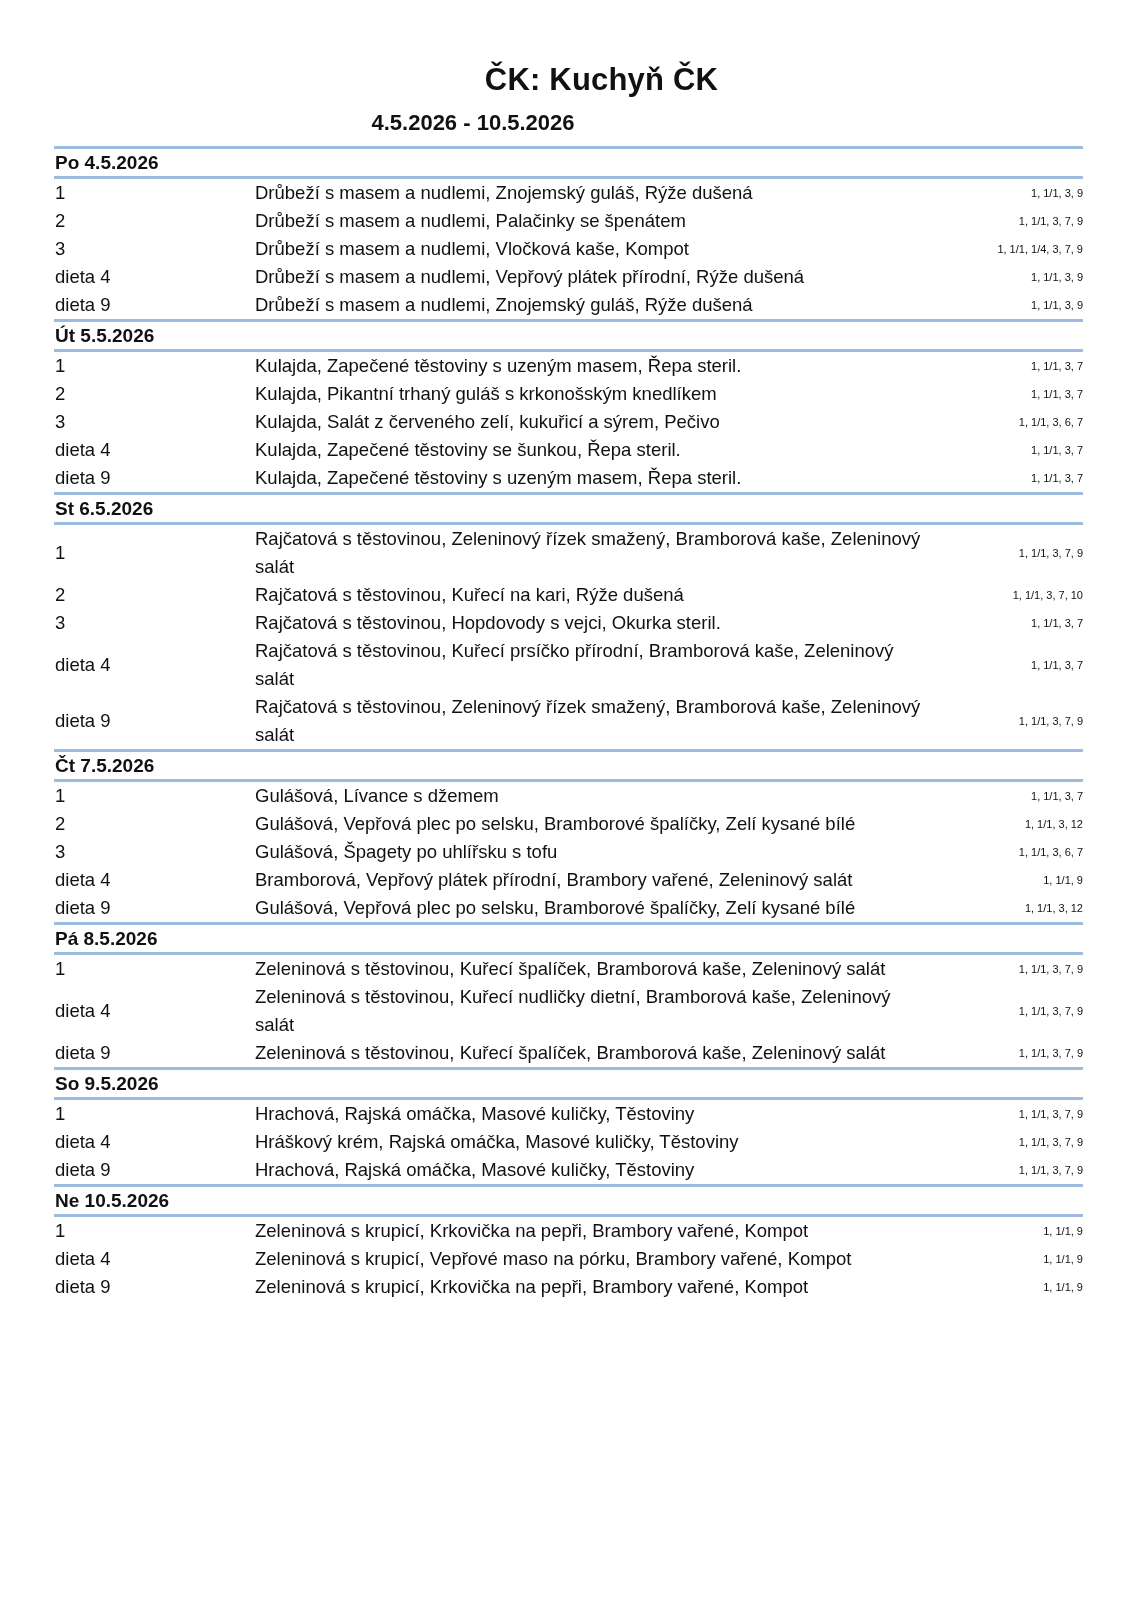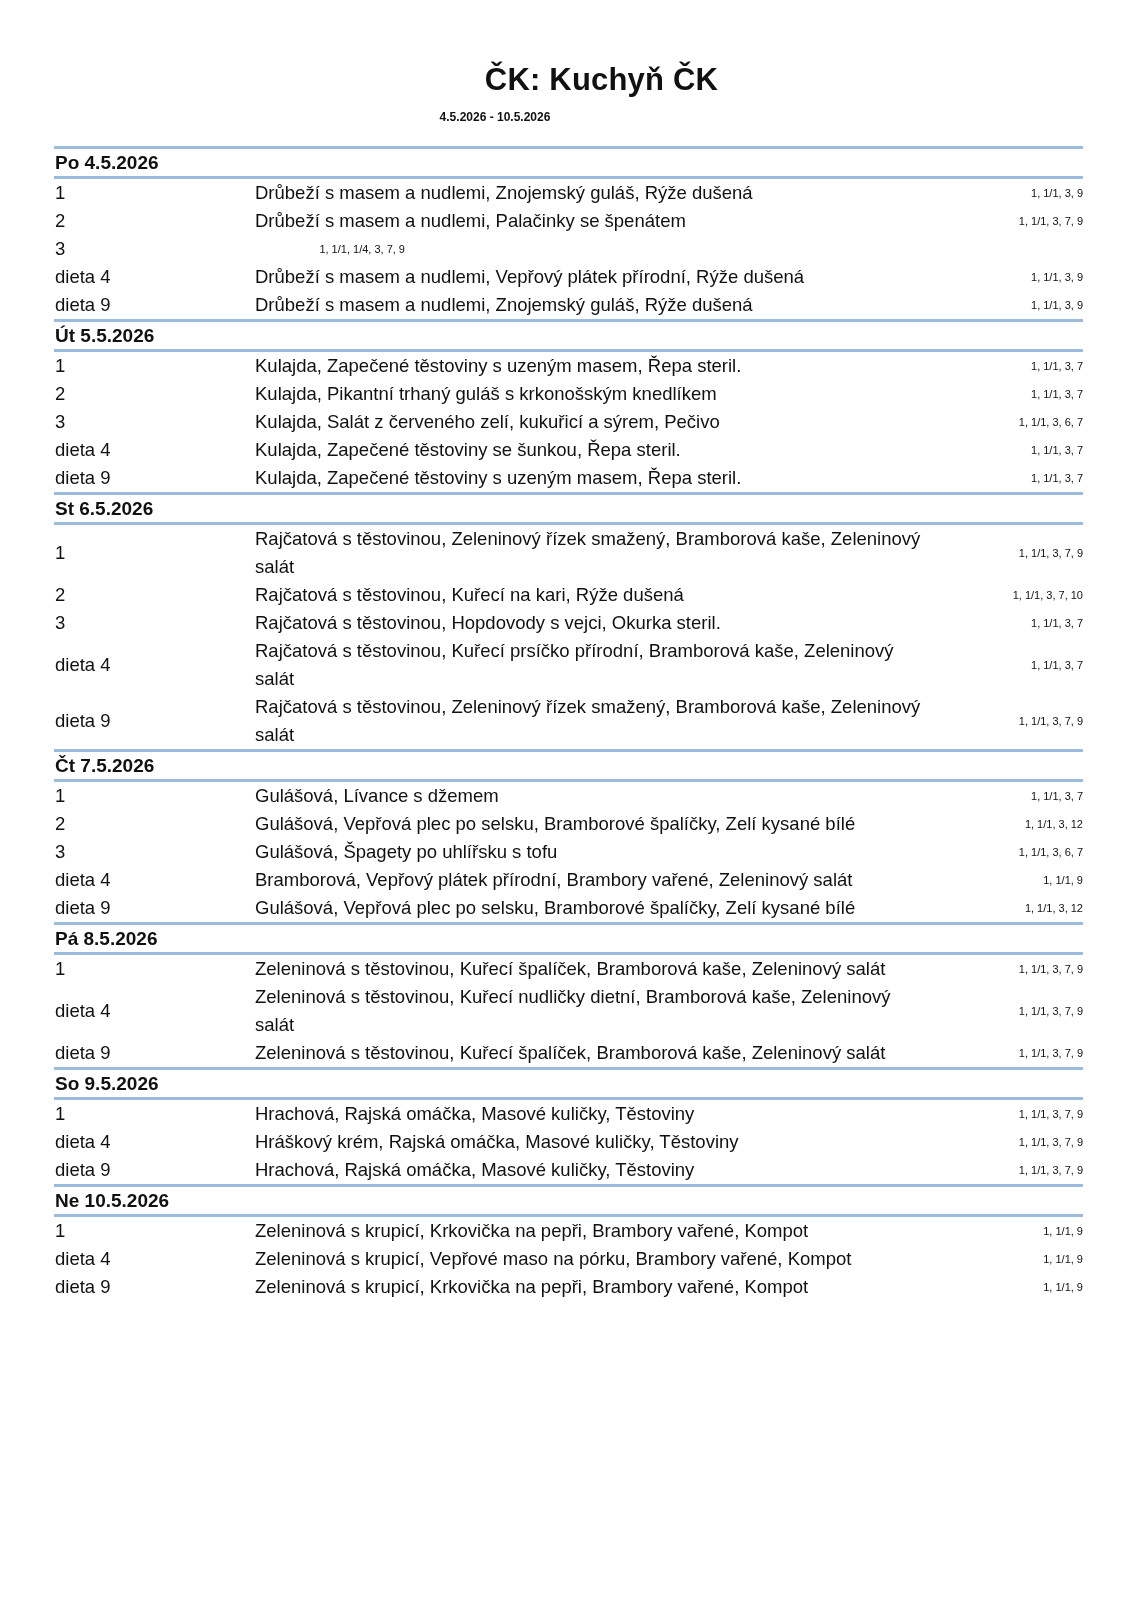--- a/index.html
+++ b/index.html
@@ -6,21 +6,21 @@
   body {
     width: 1131px; height: 1600px; position: relative;
     font-family: "Liberation Sans", sans-serif; color: #111111;
   }
   .title {
     position: absolute; top: 62px; left: 0; width: 1131px; text-align: center;
     font-weight: bold; font-size: 31px; letter-spacing: 0.2px; padding-left: 36px;
   }
   .subtitle {
     position: absolute; top: 110px; left: 0; width: 946px; text-align: center;
-    font-weight: bold; font-size: 12px; padding-left: 22px;
+    font-weight: bold; font-size: 22px;
   }
   #menu {
     position: absolute; top: 146px; left: 54px; width: 1029px;
   }
   .day-header {
     border-top: 3px solid #9dbbdc;
     border-bottom: 3px solid #9dbbdc;
     height: 27px; line-height: 27px;
     font-weight: bold; font-size: 19px;
     padding-left: 1px;
@@ -52,20 +52,21 @@
   </div>
 
   <div class="row">
     <div class="label">2</div>
     <div class="meal">Drůbeží s masem a nudlemi, Palačinky se špenátem</div>
     <div class="allergens">1, 1/1, 3, 7, 9</div>
   </div>
 
   <div class="row">
     <div class="label">3</div>
+    <div class="meal">Drůbeží s masem a nudlemi, Vločková kaše, Kompot</div>
     <div class="allergens">1, 1/1, 1/4, 3, 7, 9</div>
   </div>
 
   <div class="row">
     <div class="label">dieta 4</div>
     <div class="meal">Drůbeží s masem a nudlemi, Vepřový plátek přírodní, Rýže dušená</div>
     <div class="allergens">1, 1/1, 3, 9</div>
   </div>
 
   <div class="row">

